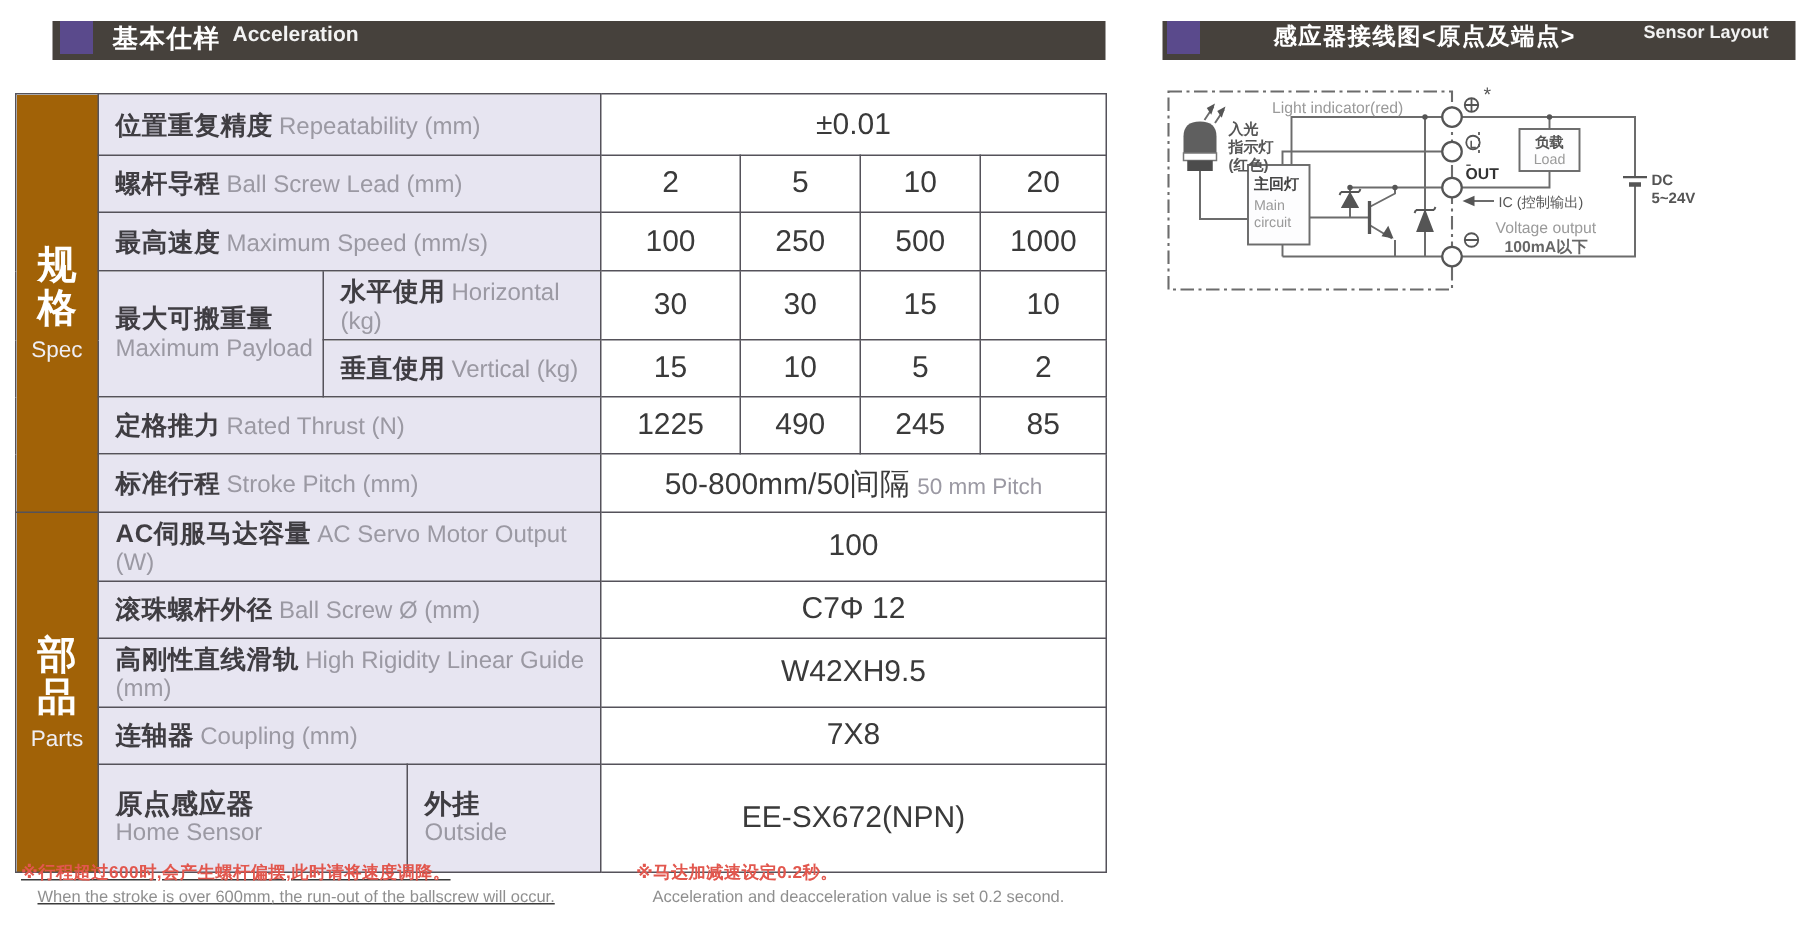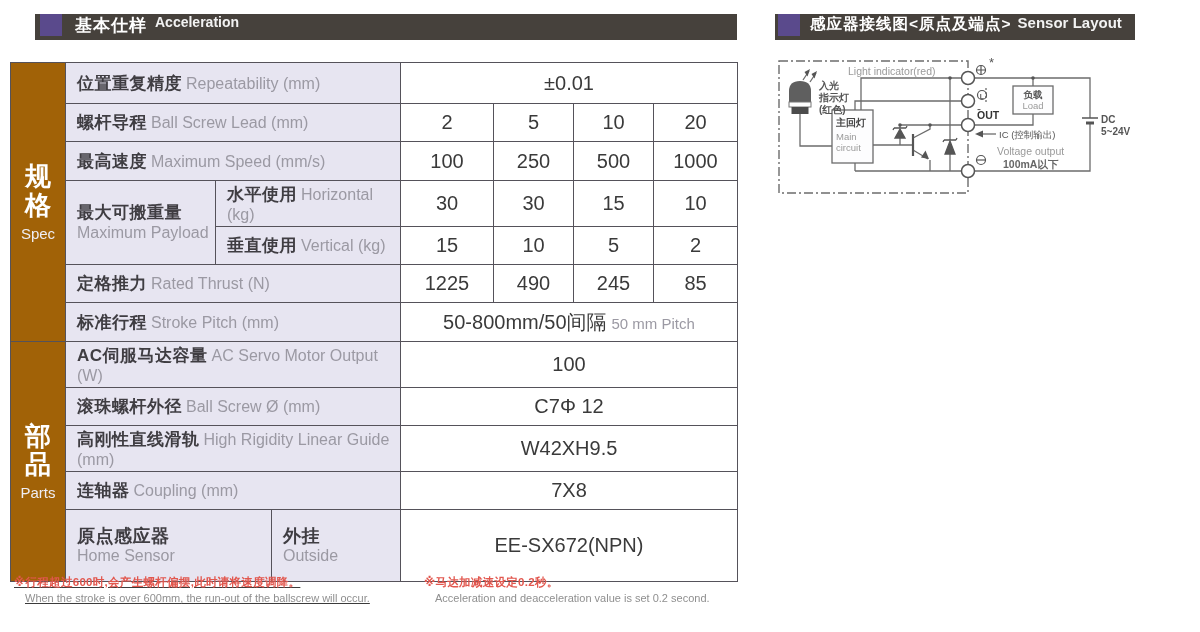--- a/index.html
+++ b/index.html
@@ -7,25 +7,25 @@
     width:1200px;height:632px;position:relative;background:#ffffff;
     font-family:"Liberation Sans","DejaVu Sans",sans-serif;
     -webkit-font-smoothing:antialiased;color:#3b3b3b;overflow:hidden;
   }
   
   .hbar{position:absolute;height:26px;background:#46413c;display:flex;align-items:flex-start;}
   .hbar .sq{width:22px;height:22px;background:#5a4a8c;flex:0 0 auto;}
   .hbar .zh{color:#fff;font-weight:bold;font-size:17px;margin-left:13px;letter-spacing:1px;white-space:nowrap;}
   .hbar .en{color:#f2f2f2;font-weight:bold;font-size:14px;margin-left:8px;white-space:nowrap;}
   #hbar-left{left:35px;top:14px;width:702px;}
-  #hbar-right{left:775px;top:14px;width:360px;}
+  #hbar-right{left:775px;top:14px;width:422px;gap:39px;}
   #hbar-right .sq{margin-left:3px;}
   #hbar-left .sq{margin-left:5px;}
   #hbar-right .zh{font-size:15.5px;margin-left:10px;}
-  #hbar-right .en{font-size:15px;margin-left:6px;}
+  #hbar-right .en{font-size:12px;margin-left:6px;}
 
   
   table.spec{
     position:absolute;left:10px;top:62px;border-collapse:collapse;table-layout:fixed;
   }
   table.spec td{border:1.5px solid #55525a;overflow:hidden;}
   td.side{
     background:#a16207;color:#fff;text-align:center;vertical-align:middle;padding:0;
   }
   td.side .szh{width:28px;margin:0 auto 6px auto;font-size:26px;font-weight:bold;line-height:1.08;word-break:break-all;}

